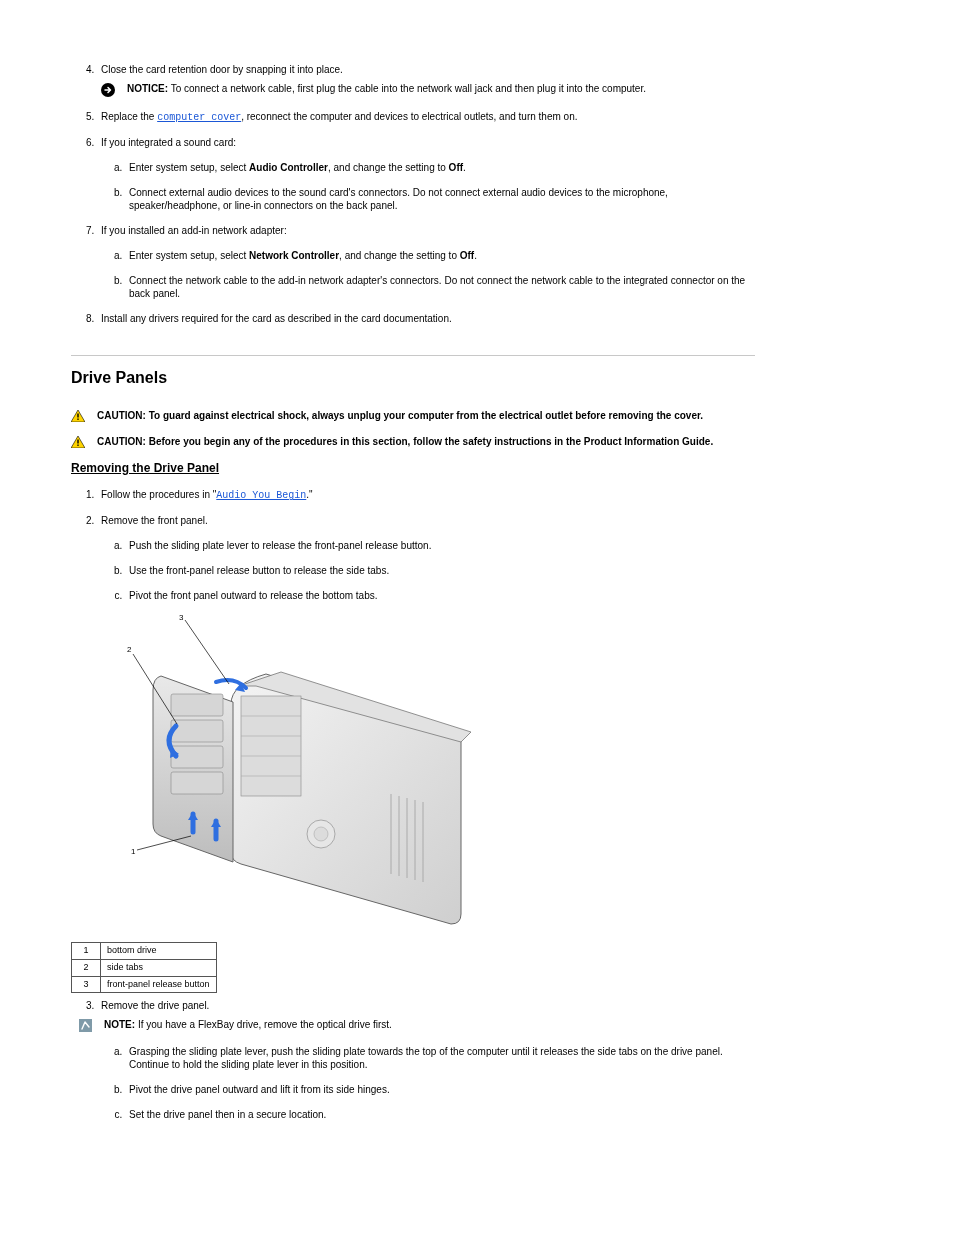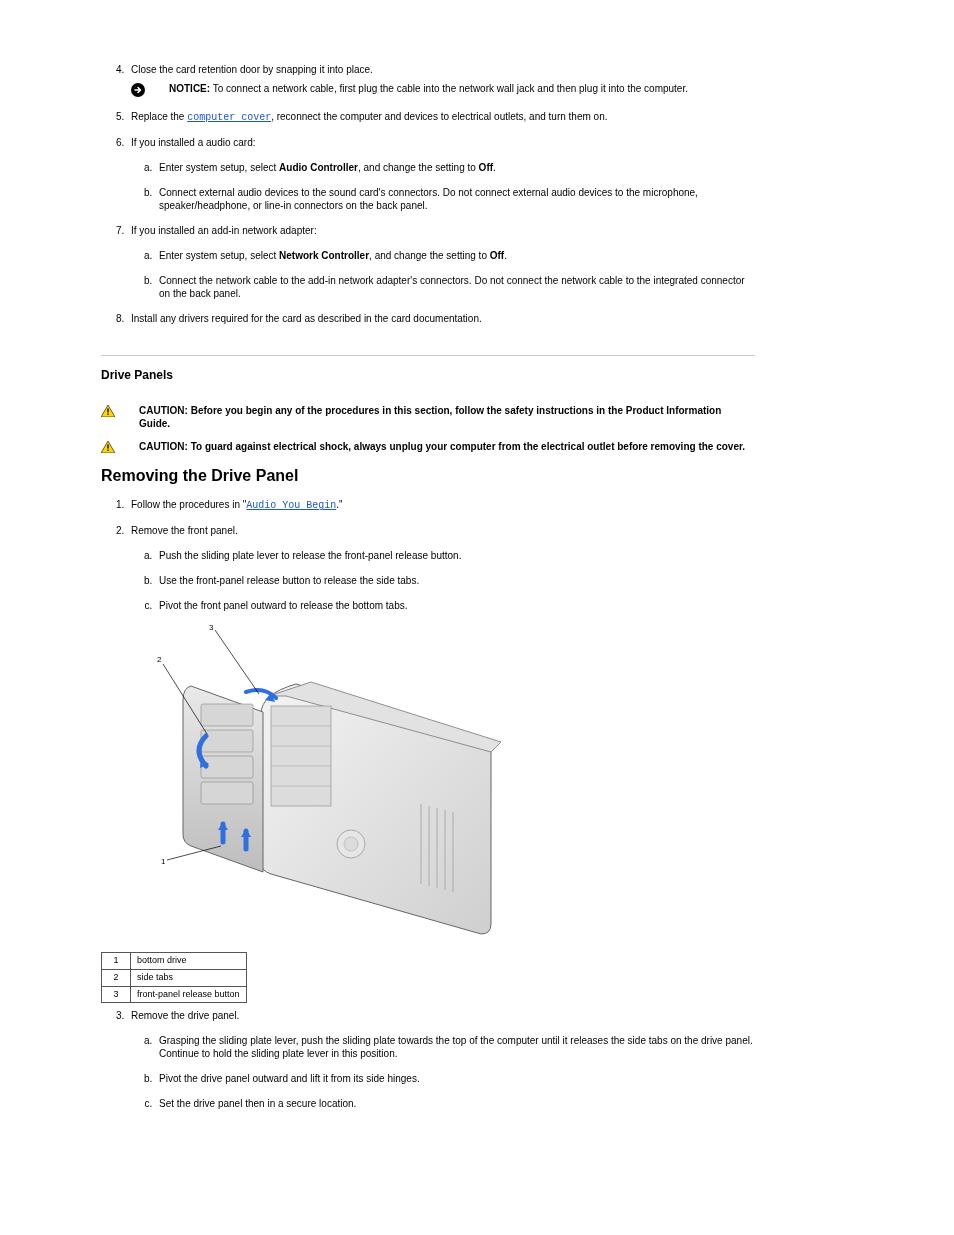--- a/index.html
+++ b/index.html
@@ -9,21 +9,21 @@
     font-family: Arial, Helvetica, sans-serif;
     color: #000;
     font-size: 10px;
     line-height: 1.3;
   }
   .page {
     width: 873px;
     height: 1235px;
     position: relative;
     box-sizing: border-box;
-    padding: 63px 118px 0 101px;
+    padding: 63px 118px 0 71px;
   }
   ol.steps {
     list-style: decimal;
     margin: 0 0 0 10px;
     padding: 0 0 0 16px;
   }
   ol.steps > li {
     margin: 0 0 12px 0;
     padding-left: 4px;
   }
@@ -32,21 +32,21 @@
     margin: 6px 0 0 8px;
     padding: 0 0 0 16px;
   }
   ol.sub > li {
     margin: 12px 0 10px 0;
     padding-left: 4px;
   }
   .notice {
     display: flex;
     align-items: flex-start;
-    gap: 24px;
+    gap: 12px;
     margin: 6px 0 10px 0;
   }
   .notice .label {
     font-weight: bold;
   }
   .notice .body {
     flex: 1;
   }
   .icon-wrap {
     flex: 0 0 auto;
@@ -79,28 +79,29 @@
     color: #1b57d6;
     text-decoration: underline;
     font-family: Liberation Mono, monospace;
   }
   hr.sep {
     border: none;
     border-top: 1px solid #c8c8c8;
     margin: 30px 0 12px 0;
   }
   h2.section {
+    font-size: 16px;
+    font-weight: bold;
+    margin: 0 0 20px 0;
+  }
+  h3.subsection {
     font-size: 12px;
     font-weight: bold;
-    margin: 0 0 20px 0;
-  }
-  h3.subsection {
-    font-size: 16px;
-    font-weight: bold;
     margin: 10px 0 12px 0;
+    text-decoration: underline;
   }
   .figure {
     margin: 8px 0 8px 50px;
   }
   .figure svg { display:block; }
   table.legend {
     border-collapse: collapse;
     margin: 8px 0 0 0;
     font-size: 9px;
   }
@@ -136,21 +137,21 @@
           <span>To connect a network cable, first plug the cable into the network wall jack and then plug it into the computer.</span>
         </span>
       </div>
     </li>
 
     <li>
       <span>Replace the </span><a href="#" class="link">computer cover</a><span>, reconnect the computer and devices to electrical outlets, and turn them on.</span>
     </li>
 
     <li>
-      <span>If you installed a audio card:</span>
+      <span>If you integrated a sound card:</span>
       <ol class="sub">
         <li>
           <span>Enter system setup, select </span><b>Audio Controller</b><span>, and change the setting to </span><b>Off</b><span>.</span>
         </li>
         <li>
           <span>Connect external audio devices to the sound card's connectors. Do not connect external audio devices to the microphone, speaker/headphone, or line-in connectors on the back panel.</span>
         </li>
       </ol>
     </li>
 
@@ -167,50 +168,50 @@
     </li>
 
     <li>
       <span>Install any drivers required for the card as described in the card documentation.</span>
     </li>
   </ol>
 
   <hr class="sep">
 
   <h2 class="section">Drive Panels</h2>
+
+  <div class="notice">
+    <span class="icon-wrap">
+      <span class="icon-tri">
+        <svg width="14" height="12" viewBox="0 0 14 12">
+          <path d="M7 0 L14 12 L0 12 Z" fill="#ffd400" stroke="#000" stroke-width="0.6"></path>
+          <rect x="6.3" y="3.5" width="1.4" height="4" fill="#000"></rect>
+          <rect x="6.3" y="8.5" width="1.4" height="1.4" fill="#000"></rect>
+        </svg>
+      </span>
+    </span>
+    <span class="body">
+      <b><span class="label">CAUTION:</span>
+      <span>To guard against electrical shock, always unplug your computer from the electrical outlet before removing the cover.</span></b>
+    </span>
+  </div>
 
   <div class="notice">
     <span class="icon-wrap">
       <span class="icon-tri">
         <svg width="14" height="12" viewBox="0 0 14 12">
           <path d="M7 0 L14 12 L0 12 Z" fill="#ffd400" stroke="#000" stroke-width="0.6"></path>
           <rect x="6.3" y="3.5" width="1.4" height="4" fill="#000"></rect>
           <rect x="6.3" y="8.5" width="1.4" height="1.4" fill="#000"></rect>
         </svg>
       </span>
     </span>
     <span class="body">
       <b><span class="label">CAUTION:</span>
       <span>Before you begin any of the procedures in this section, follow the safety instructions in the Product Information Guide.</span></b>
-    </span>
-  </div>
-
-  <div class="notice">
-    <span class="icon-wrap">
-      <span class="icon-tri">
-        <svg width="14" height="12" viewBox="0 0 14 12">
-          <path d="M7 0 L14 12 L0 12 Z" fill="#ffd400" stroke="#000" stroke-width="0.6"></path>
-          <rect x="6.3" y="3.5" width="1.4" height="4" fill="#000"></rect>
-          <rect x="6.3" y="8.5" width="1.4" height="1.4" fill="#000"></rect>
-        </svg>
-      </span>
-    </span>
-    <span class="body">
-      <b><span class="label">CAUTION:</span>
-      <span>To guard against electrical shock, always unplug your computer from the electrical outlet before removing the cover.</span></b>
     </span>
   </div>
 
   <h3 class="subsection">Removing the Drive Panel</h3>
 
   <ol class="steps">
     <li>
       <span>Follow the procedures in "</span><a href="#" class="link">Audio You Begin</a><span>."</span>
     </li>
     <li>
@@ -300,20 +301,33 @@
         </tr>
       </tbody>
   </table>
 
   <div class="spacer-sm"></div>
 
   <ol class="steps" start="3">
     <li>
       <span>Remove the drive panel.</span>
 
+      <div class="notice" style="margin-left:-22px;">
+        <span class="icon-wrap">
+          <span class="icon-note">
+            <svg width="9" height="9" viewBox="0 0 9 9">
+              <path d="M1 8 L4 1 L8 6" stroke="#fff" stroke-width="1.4" fill="none" stroke-linecap="round" stroke-linejoin="round"></path>
+            </svg>
+          </span>
+        </span>
+        <span class="body">
+          <span class="label">NOTE:</span>
+          <span>If you have a FlexBay drive, remove the optical drive first.</span>
+        </span>
+      </div>
 
       <ol class="sub">
         <li><span>Grasping the sliding plate lever, push the sliding plate towards the top of the computer until it releases the side tabs on the drive panel. Continue to hold the sliding plate lever in this position.</span></li>
         <li><span>Pivot the drive panel outward and lift it from its side hinges.</span></li>
         <li><span>Set the drive panel then in a secure location.</span></li>
       </ol>
     </li>
   </ol>
 
 </div>

